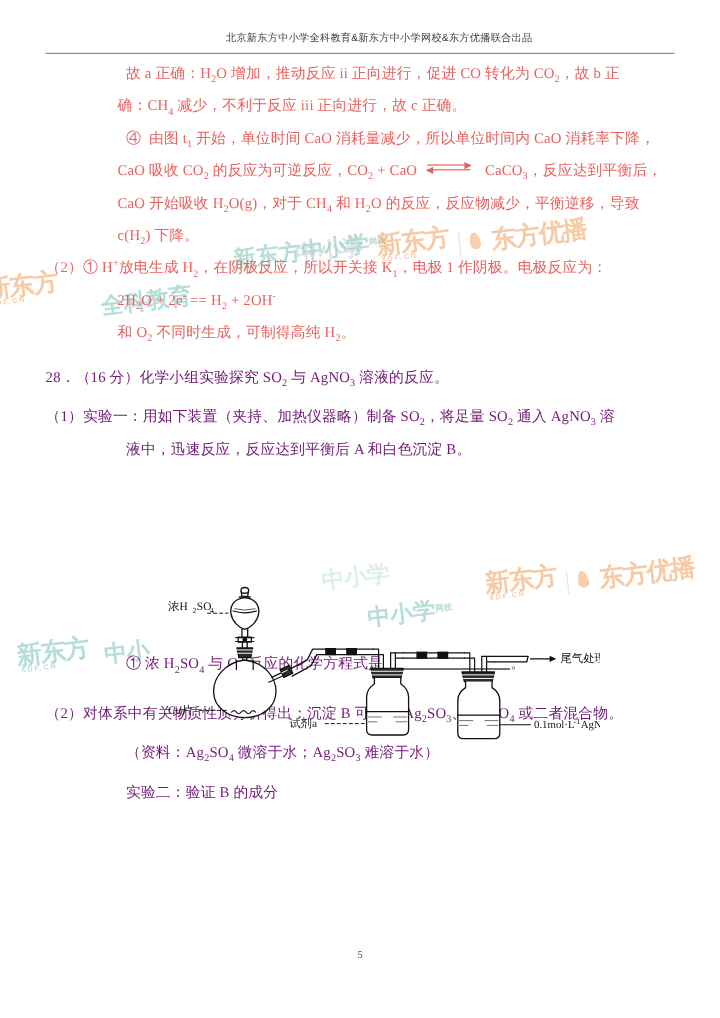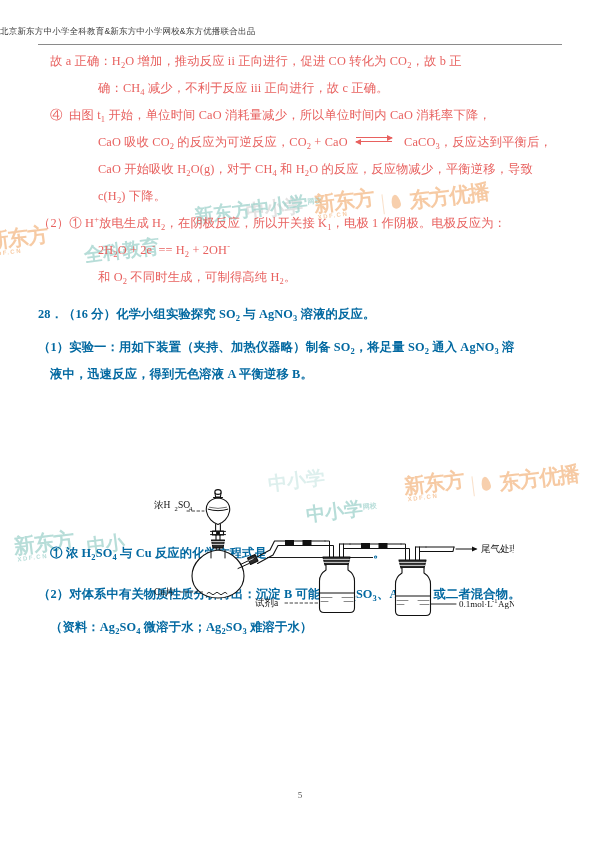--- a/index.html
+++ b/index.html
@@ -77,26 +77,27 @@
     opacity: .6;
   }
   .wm-mid { font-size: 19px; letter-spacing: 0px; }
   .wm-small-note { font-size: 7px; display:inline-block; vertical-align: 5px; line-height:1; }
 
   
   .doc-header {
     position: absolute;
     top: 26px;
     left: 0; right: 0;
-    text-align: left;
+    text-align: center;
     font-family: "Liberation Sans", sans-serif;
     font-size: 8.5px;
     color: #3c3c3c;
     letter-spacing: .2px;
     z-index: 3;
+    padding-left: 32px;
   }
   .header-rule {
     position: absolute;
     top: 44px;
     left: 38px;
     width: 524px;
     height: 1px;
     background: #8a8a8a;
     z-index: 3;
   }
@@ -109,23 +110,23 @@
     width: 600px;
     z-index: 3;
   }
   .line {
     font-size: 12.3px;
     line-height: 27px;
     letter-spacing: .15px;
     white-space: nowrap;
   }
   .red { color: #e8615f; }
-  .black { color: #0369a1; font-weight: bold; }
+  .black { color: #701a75; }
   .ind-0 { padding-left: 38px; }
-  .ind-1 { padding-left: 50px; }
+  .ind-1 { padding-left: 105px; }
   .ind-2 { padding-left: 98px; }
 
   sub, sup {
     font-size: 69%;
     line-height: 0;
   }
   .circled {
     display: inline-block;
     font-size: 12.5px;
     line-height: 1;
@@ -168,21 +169,21 @@
     display: inline-block;
     border-bottom: 1px solid #1c1c1c;
     vertical-align: -1px;
   }
   .blank-long { width: 106px; }
   .blank-short { width: 68px; }
 
   
   .apparatus {
     position: absolute;
-    left: 154px;
+    left: 140px;
     top: 486px;
     width: 360px;
     height: 140px;
     z-index: 4;
   }
   .apparatus svg { display: block; }
 
   
   .page-number {
     position: absolute;
@@ -261,33 +262,34 @@
       <div class="line red ind-2">2H<sub>2</sub>O + 2e<sup>-</sup> == H<sub>2</sub> + 2OH<sup>-</sup></div>
       <div class="line red ind-2">和 O<sub>2</sub> 不同时生成，可制得高纯 H<sub>2</sub>。</div>
     </div>
 
     <div style="height:10px;"></div>
 
     <div>
       <div class="line black ind-0">28．（16 分）化学小组实验探究 SO<sub>2</sub> 与 AgNO<sub>3</sub> 溶液的反应。</div>
       <div style="height:6px;"></div>
       <div class="line black ind-0">（1）实验一：用如下装置（夹持、加热仪器略）制备 SO<sub>2</sub>，将足量 SO<sub>2</sub> 通入 AgNO<sub>3</sub> 溶</div>
-      <div class="line black ind-1">液中，迅速反应，得到无色溶液 A 平衡逆移 B。</div>
+      <div class="line black ind-1">液中，迅速反应，反应达到平衡后 A 和白色沉淀 B。</div>
     </div>
 
     <div style="height:152px;"></div>
 
     <div>
       <div class="line black ind-1"><span class="circled">①</span> 浓 H<sub>2</sub>SO<sub>4</sub> 与 Cu 反应的化学方程式是<span class="blank-line blank-long"></span>。</div>
       <div style="height:6px;"></div>
       <div style="height:8px;"></div>
       <div class="line black ind-0">（2）对体系中有关物质性质分析得出：沉淀 B 可能为 Ag<sub>2</sub>SO<sub>3</sub>、Ag<sub>2</sub>SO<sub>4</sub> 或二者混合物。</div>
       <div style="height:6px;"></div>
       <div class="line black ind-1">（资料：Ag<sub>2</sub>SO<sub>4</sub> 微溶于水；Ag<sub>2</sub>SO<sub>3</sub> 难溶于水）</div>
       <div style="height:6px;"></div>
+      <div class="line black ind-1">实验二：验证 B 的成分</div>
     </div>
 
   </div>
 
   <div class="apparatus">
     <svg width="360" height="140" viewBox="0 0 360 140" xmlns="http://www.w3.org/2000/svg">
       <g fill="none" stroke="#111" stroke-width="1.1" stroke-linecap="round" stroke-linejoin="round">
 
         <ellipse cx="64" cy="6" rx="3.2" ry="2.4" fill="#fff"></ellipse>
         <path d="M61 7 L61.6 11 L66.4 11 L67 7"></path>

